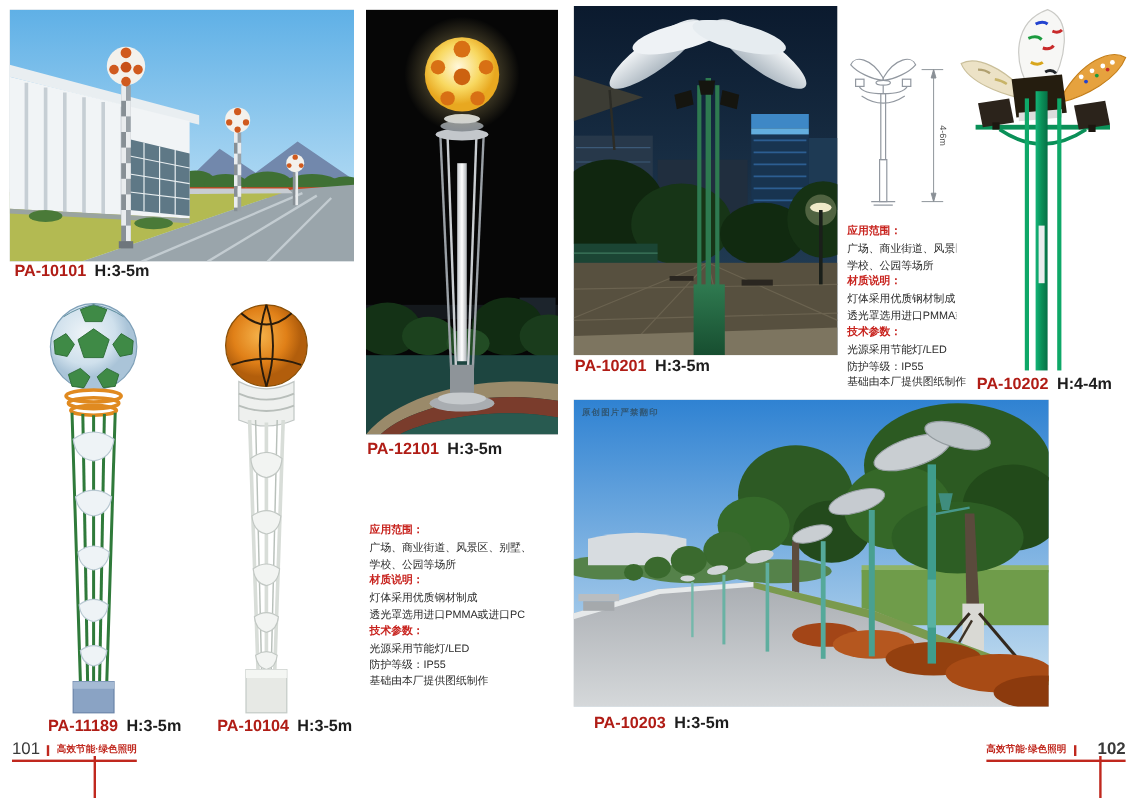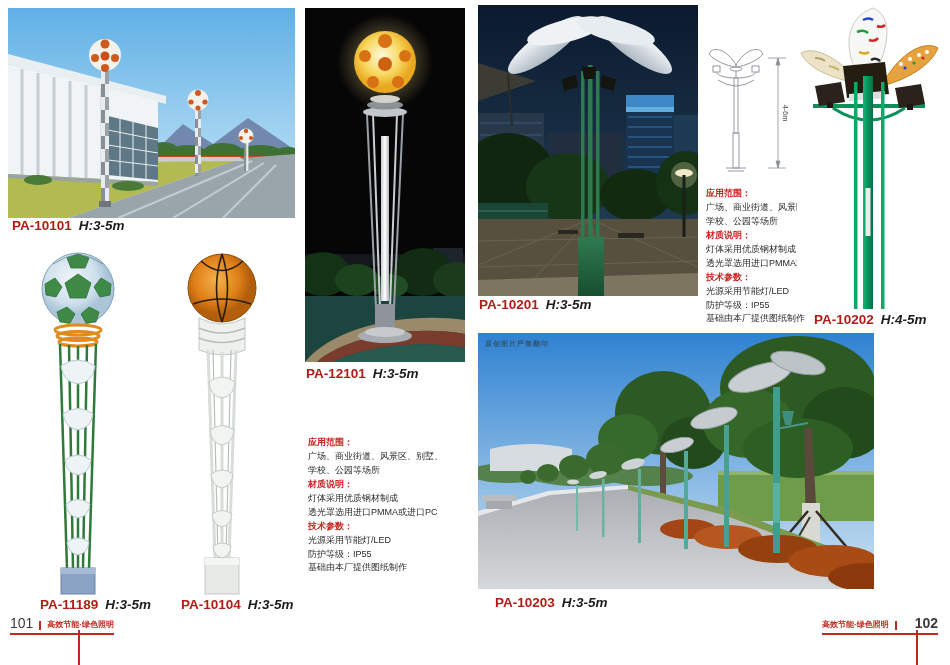--- a/index.html
+++ b/index.html
@@ -2,23 +2,23 @@
 <html><head>
 <meta charset="utf-8">
 <style>
   html,body{margin:0;padding:0;background:#ffffff;}
   .sheet{position:relative;width:950px;height:665px;background:#ffffff;overflow:hidden;
          font-family:"Liberation Sans","DejaVu Sans",sans-serif;}
   .photo{position:absolute;overflow:hidden;background:#dddddd;}
   .photo svg{display:block;}
   .plabel{position:absolute;white-space:nowrap;font-size:13.5px;font-weight:bold;line-height:1;}
   .plabel .model{color:#b01d16;}
-  .plabel .ht{color:#1d1d1d;margin-left:7px;font-style:italic;}
+  .plabel .ht{color:#1d1d1d;margin-left:7px;}
   .spec{position:absolute;width:170px;font-size:9px;line-height:1.55;color:#2a2a2a;}
-  .spec .sh{color:#c8231e;font-weight:bold;}
+  .spec .sh{color:#c8231e;font-weight:bold;font-family:Liberation Mono, monospace;}
   .footer-left{position:absolute;left:10px;top:616px;display:flex;align-items:flex-end;
                border-bottom:2px solid #c0281e;padding-bottom:3px;}
   .footer-left .pg{font-size:14px;font-weight:normal;color:#3a3a3a;line-height:1;margin-right:6px;}
   .footer-left .slog{font-size:8px;font-weight:bold;color:#c0281e;border-left:2px solid #c0281e;
                      padding-left:6px;line-height:1.1;}
   .footer-right{position:absolute;right:12px;top:616px;display:flex;align-items:flex-end;
                 border-bottom:2px solid #c0281e;padding-bottom:3px;}
   .footer-right .pg{font-size:14px;font-weight:bold;color:#3a3a3a;line-height:1;margin-left:18px;}
   .footer-right .slog{font-size:8px;font-weight:bold;color:#c0281e;border-right:2px solid #c0281e;
                       padding-right:6px;line-height:1.1;}
@@ -485,21 +485,21 @@
         <path d="M98,82 L124,78 L128,98 L102,102 Z" fill="#2b231b"></path>
           <rect x="110" y="98" width="6" height="6" fill="#1c1710"></rect>
       </g>
       <rect x="57" y="76" width="3.5" height="227" fill="#0ea868"></rect>
       <rect x="84" y="76" width="3.5" height="227" fill="#0ea868"></rect>
       <rect x="66" y="70" width="10" height="233" fill="url(#s5pole)"></rect>
       <rect x="68.5" y="182" width="5" height="48" fill="#e9edee"></rect>
     </svg>
   </div>
   <div class="plabel" style="left:814px;top:313px">
-    <span class="model">PA-10202</span><span class="ht">H:4-5m</span>
+    <span class="model">PA-10202</span><span class="ht">H:4-4m</span>
   </div>
 
   <div class="photo" style="left:478px;top:333px;width:396px;height:256px">
     <svg viewBox="0 0 396 256" width="396" height="256">
       <defs>
         <linearGradient id="s4sky" x1="0" y1="0" x2="0" y2="1">
           <stop offset="0" stop-color="#2f82d2"></stop>
             <stop offset="1" stop-color="#cfe4f2"></stop>
         </linearGradient>
         <linearGradient id="s4road" x1="0" y1="0" x2="0" y2="1">

